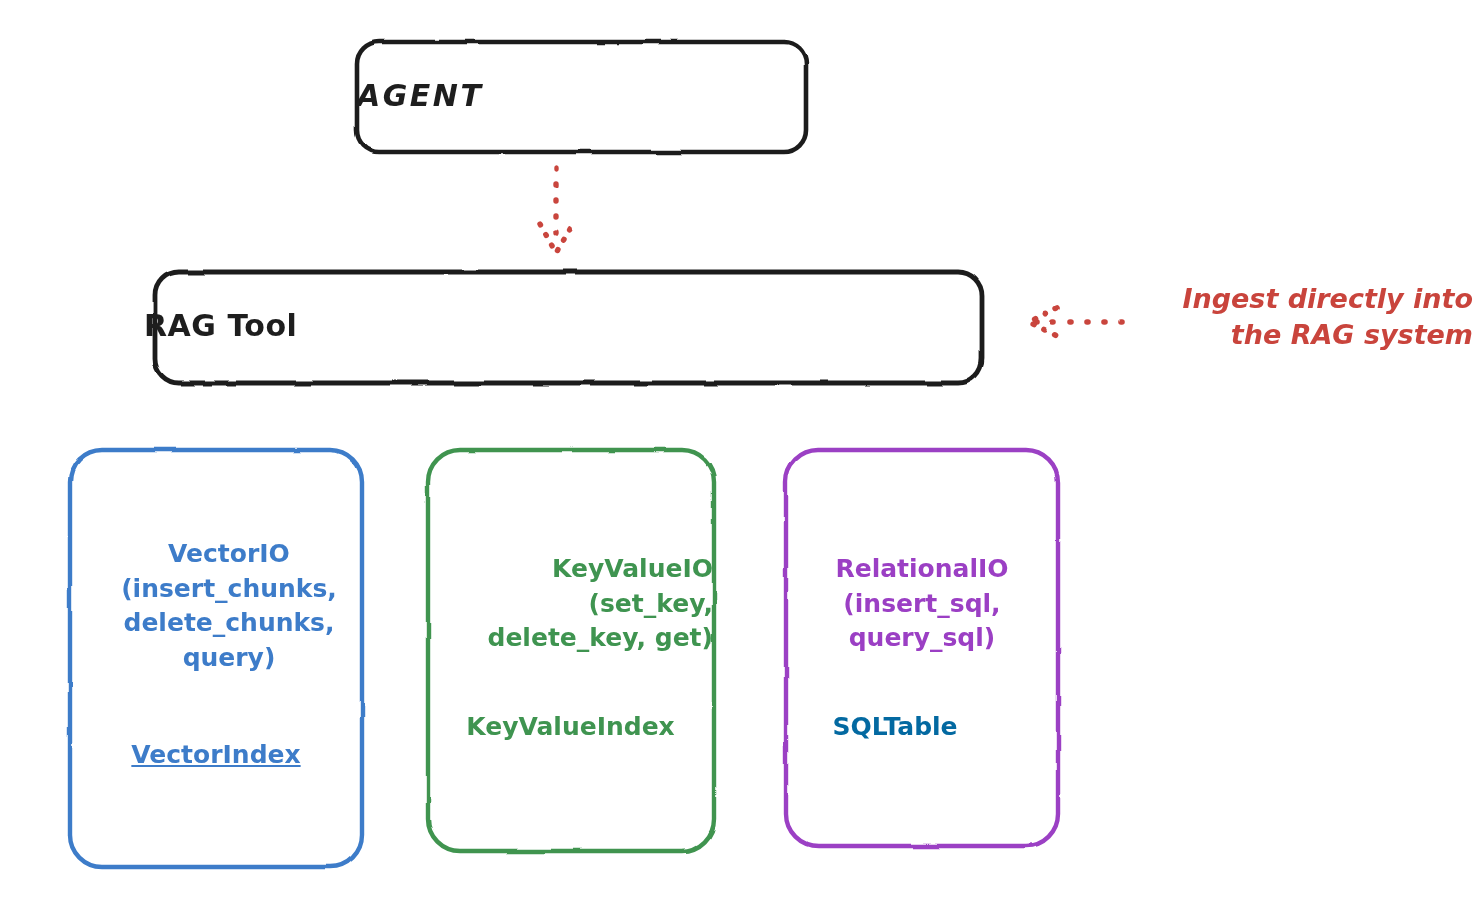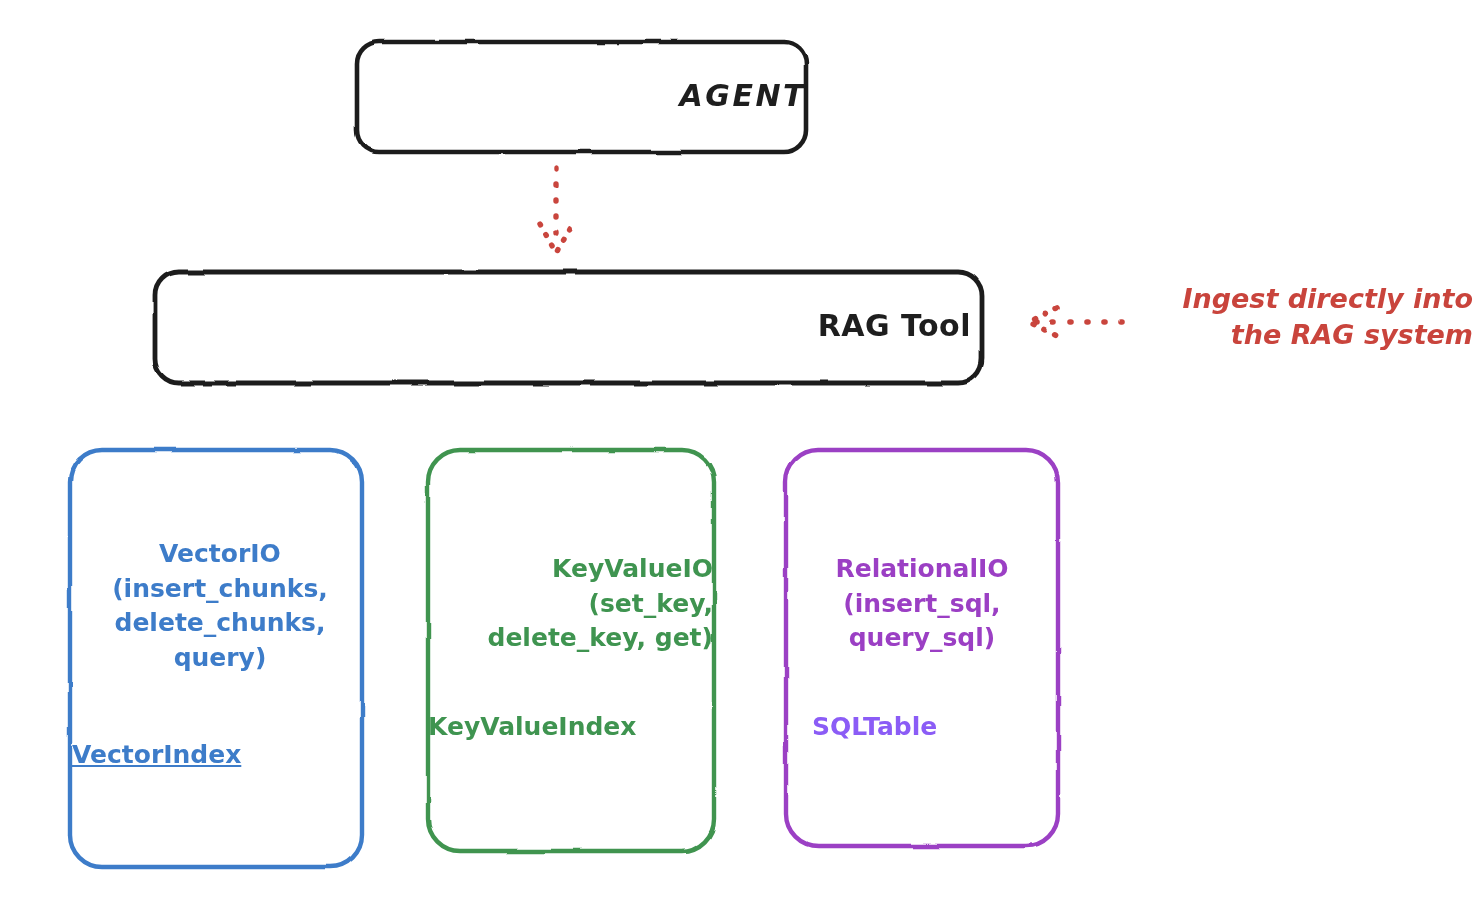--- a/index.html
+++ b/index.html
@@ -20,21 +20,21 @@
   }
   #diagram-svg {
     position: absolute;
     left: 0;
     top: 0;
     width: 1484px;
     height: 910px;
   }
   .node-label {
     position: absolute;
-    text-align: right;
+    text-align: left;
     font-family: "DejaVu Sans", sans-serif;
     white-space: pre-line;
     pointer-events: none;
   }
 
   
   #agent-label {
     left: 357px;
     top: 78px;
     width: 449px;
@@ -78,35 +78,35 @@
     text-align: center;
     white-space: pre-line;
     font-size: 25px;
     line-height: 1.38;
     font-weight: 600;
     font-family: "DejaVu Sans", sans-serif;
     pointer-events: none;
   }
   .leaf-index {
     position: absolute;
-    text-align: left;
+    text-align: center;
     font-size: 25px;
     font-weight: 600;
     font-family: "DejaVu Sans", sans-serif;
     pointer-events: none;
   }
 
-  #vectorio-title { left: 72px;  top: 537px; width: 296px; color: #3d7cc9; }
+  #vectorio-title { left: 81px;  top: 537px; width: 296px; color: #3d7cc9; }
   #vectorio-index { left: 72px;  top: 740px; width: 288px; color: #3d7cc9; text-decoration: underline; }
 
   #keyvalueio-title { left: 428px; top: 552px; width: 285px; color: #3f9450; text-align: right; }
   #keyvalueio-index { left: 428px; top: 712px; width: 285px; color: #3f9450; }
 
   #relationalio-title { left: 786px; top: 552px; width: 272px; color: #9b3fc4; }
-  #relationalio-index { left: 812px; top: 712px; width: 272px; color: #8b5cf6; }
+  #relationalio-index { left: 759px; top: 712px; width: 272px; color: #0369a1; }
 </style>
 </head>
 <body>
 
 <div id="canvas">
 
   <svg id="diagram-svg" viewBox="0 0 1484 910">
     <defs>
       <filter id="rough" x="-10%" y="-10%" width="120%" height="120%">
         <feTurbulence type="fractalNoise" baseFrequency="0.022" numOctaves="3" seed="7" result="noise"></feTurbulence>

